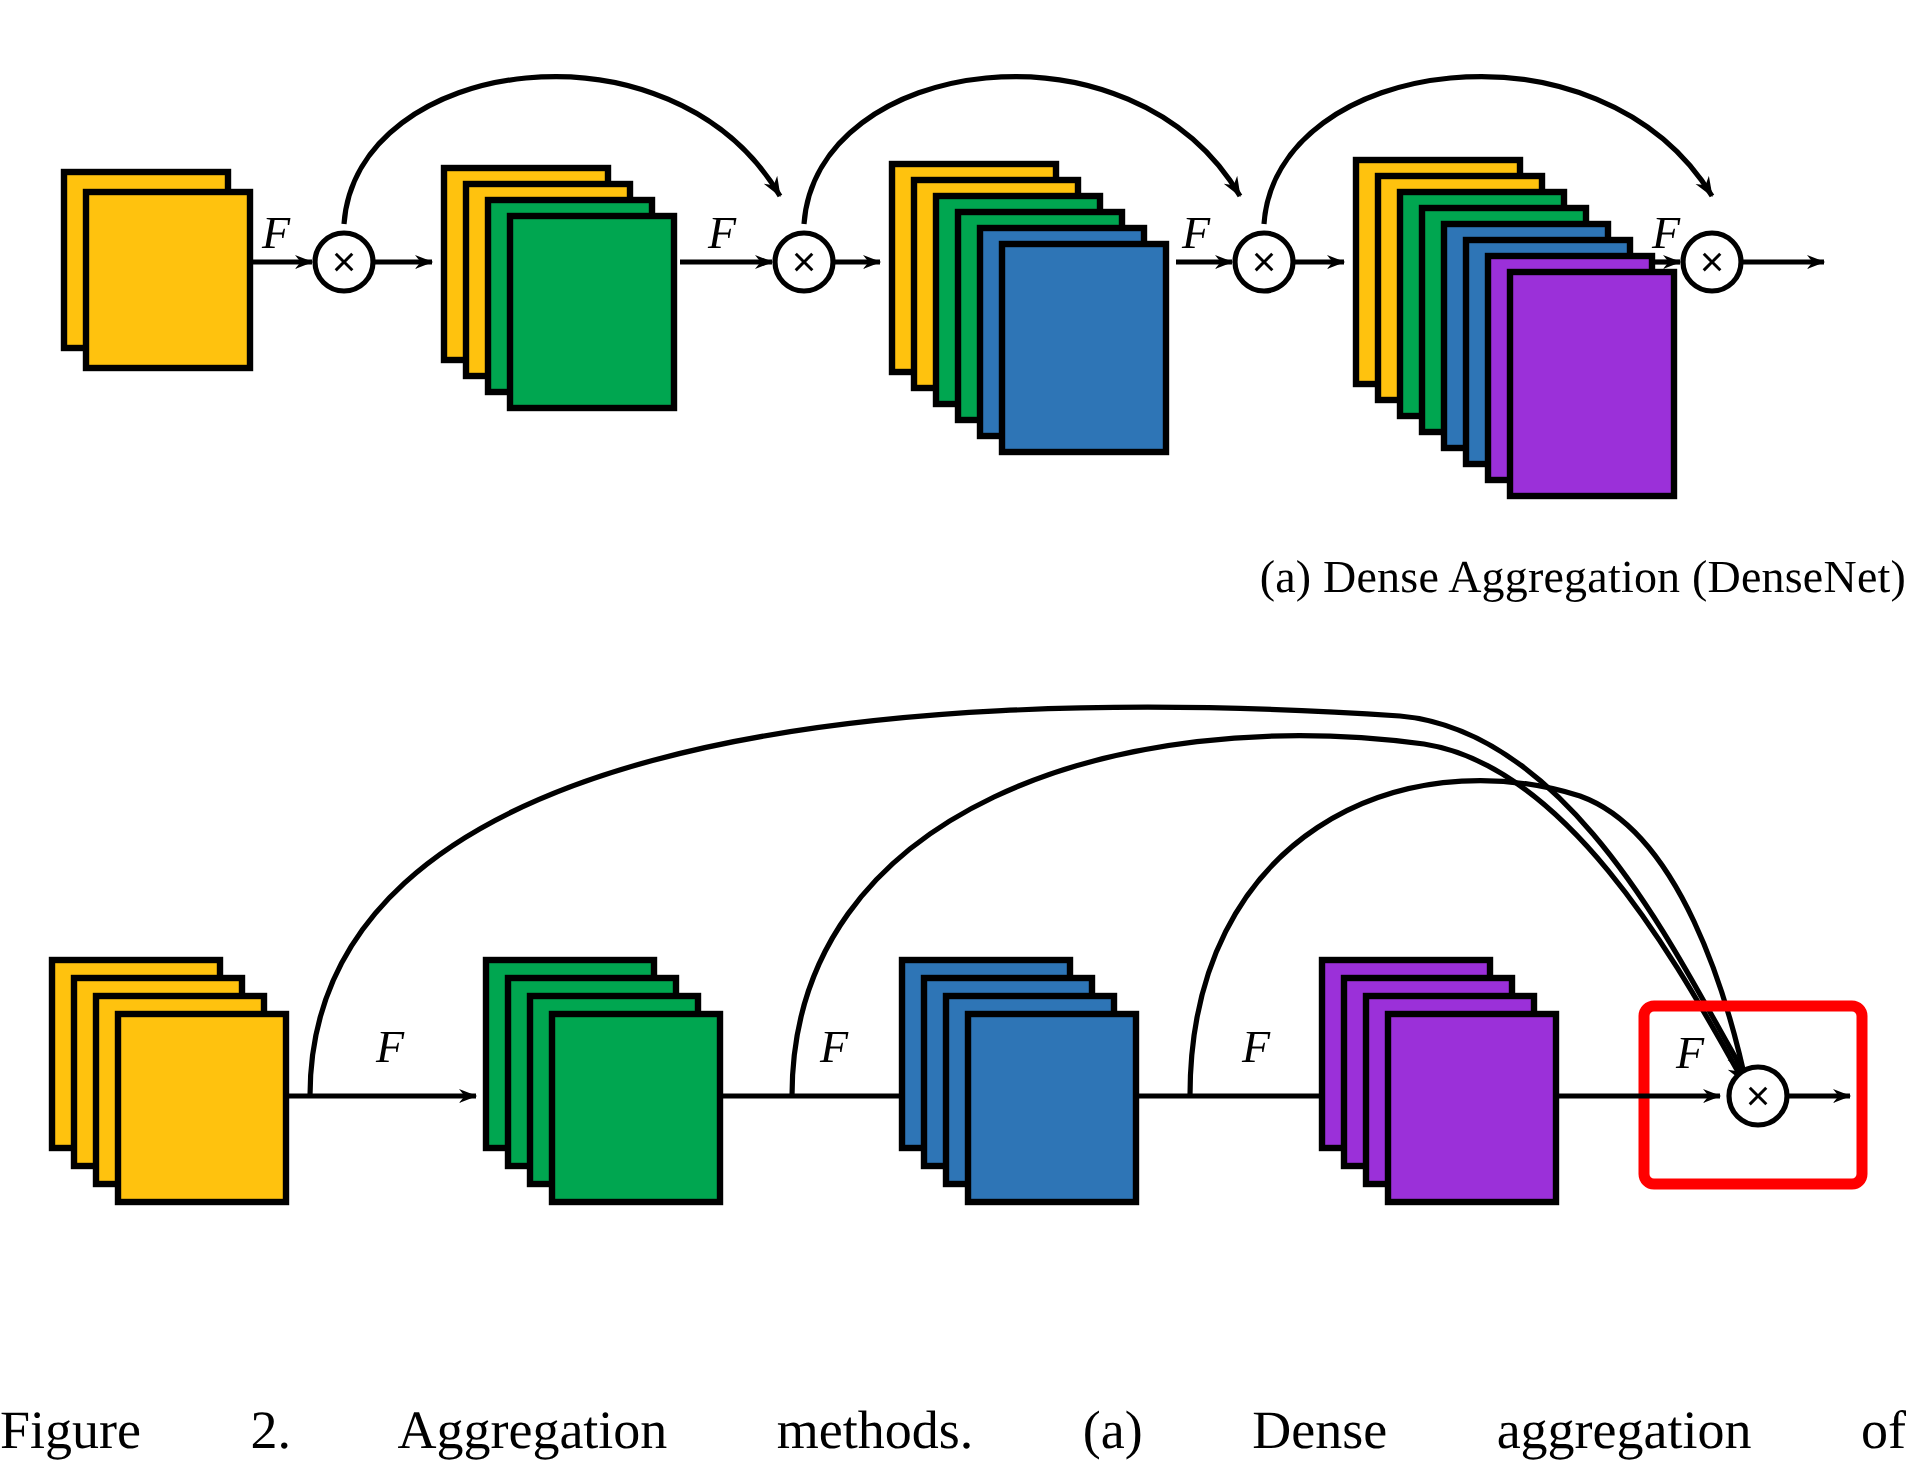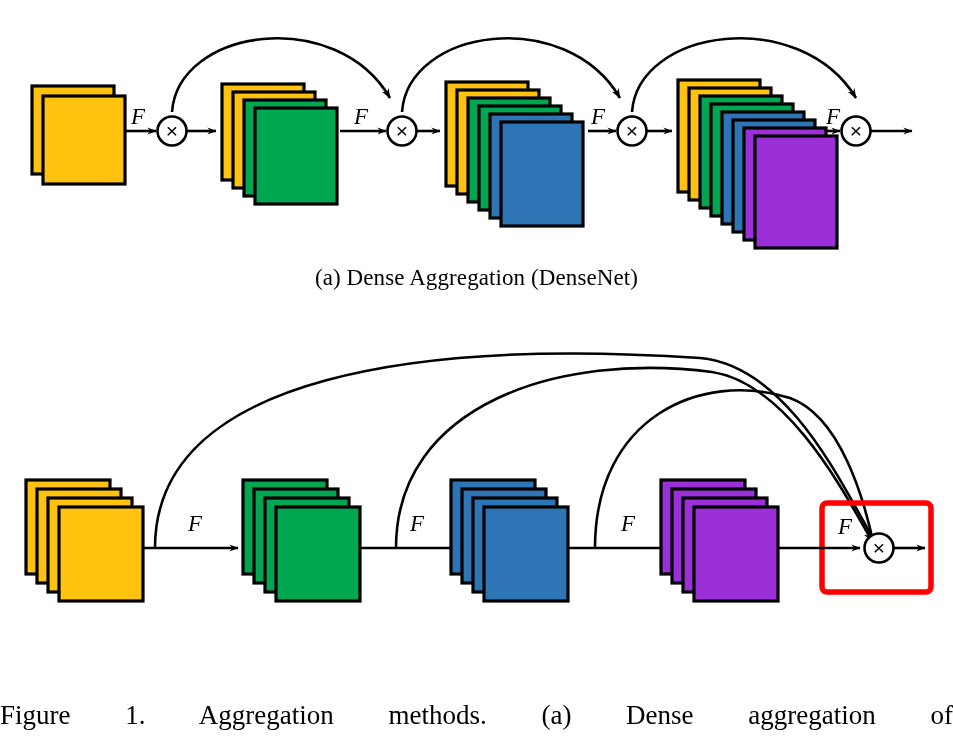--- a/index.html
+++ b/index.html
@@ -1,21 +1,21 @@
 <!DOCTYPE html>
 <html><head>
 <meta charset="utf-8">
 <style>
   html,body{margin:0;padding:0;background:#ffffff;}
   body{width:953px;height:742px;overflow:hidden;
        font-family:"Liberation Serif","DejaVu Serif",serif;color:#000;}
   #fig{position:relative;width:953px;height:742px;}
   svg.layer{position:absolute;left:0;top:0;width:953px;height:742px;overflow:visible;}
   .cap{position:absolute;width:953px;text-align:center;font-size:23px;letter-spacing:.1px;}
-  #capA{top:265px;}
+  #capA{top:276px;text-align:right;}
   #capB{top:648px;}
   #figcap{position:absolute;left:0;top:700px;width:953px;font-size:27px;
           text-align:justify;text-align-last:justify;line-height:1.18;}
   .fl{font-style:italic;font-family:"Liberation Serif","DejaVu Serif",serif;
       font-size:23px;fill:#000;}
   .xg{font-size:21px;fill:#000;font-family:"Liberation Sans",sans-serif;}
 </style>
 </head>
 <body>
 
@@ -160,14 +160,14 @@
     <g>
       <line x1="778" y1="548" x2="860" y2="548" stroke="#000" stroke-width="2.6" marker-end="url(#ahs)"></line>
       <text class="fl" x="838" y="534">F</text>
       <circle cx="879" cy="548" r="14.5" fill="#fff" stroke="#000" stroke-width="2.6"></circle>
       <text class="xg" x="879" y="555" text-anchor="middle">×</text>
       <line x1="894" y1="548" x2="925" y2="548" stroke="#000" stroke-width="2.6" marker-end="url(#ahs)"></line>
     </g>
   </svg>
 
 
-  <div id="figcap">Figure 1. Aggregation methods.    (a) Dense aggregation of</div>
+  <div id="figcap">Figure 2. Aggregation methods.    (a) Dense aggregation of</div>
 </div>
 
 </body></html>

